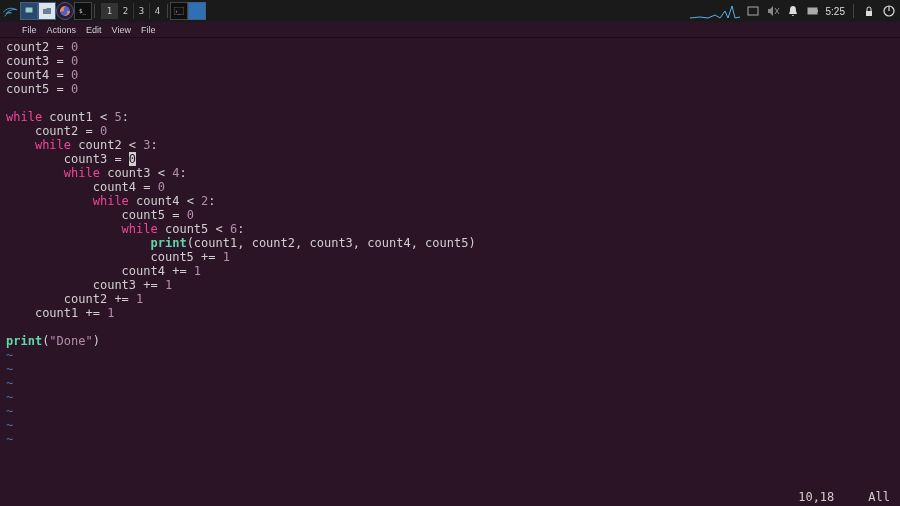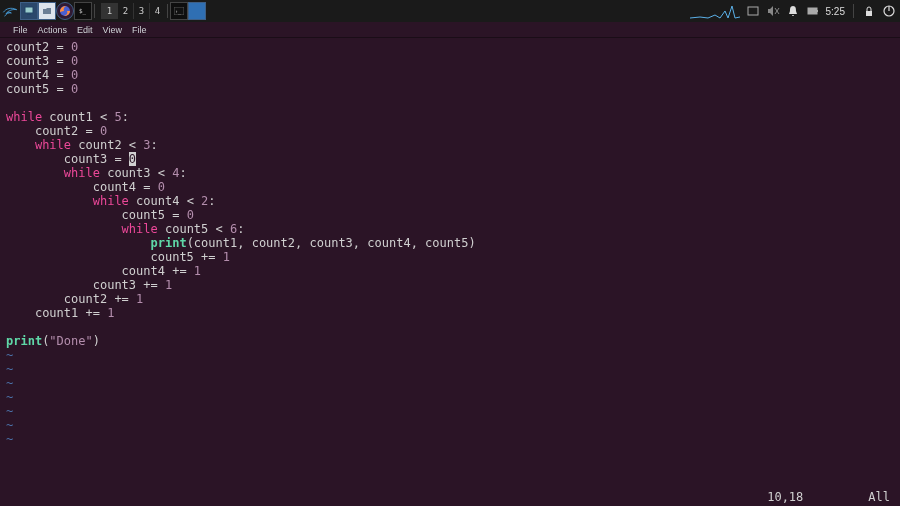--- a/index.html
+++ b/index.html
@@ -30,35 +30,35 @@
   
   .termwin { position:absolute; top:22px; left:0; right:0; bottom:0; background:#1f2229; display:flex; flex-direction:column; }
   .titlebar { height:14px; background:#1e2128; display:flex; align-items:center; position:relative; }
   .titlebar-left { position:absolute; left:4px; display:flex; align-items:center; }
   .titlebar-left svg { width:10px; height:10px; }
   .titlebar-title { position:absolute; left:0; right:0; text-align:center; color:#9aa0a6; font-size:8px; font-family:sans-serif; }
   .titlebar-right { position:absolute; right:4px; display:flex; gap:4px; }
   .win-btn { width:9px; height:9px; border-radius:50%; }
   .win-min{background:#555;} .win-max{background:#555;} .win-close{background:#4aa3df;}
   
-  .menubar { height:16px; background:#2b1426; display:flex; align-items:center; padding-left:13px; gap:10px; border-bottom:1px solid #1a0d17;}
+  .menubar { height:16px; background:#2b1426; display:flex; align-items:center; padding-left:22px; gap:10px; border-bottom:1px solid #1a0d17;}
   .menuitem { color:#cfd2d6; font-size:9px; font-family:sans-serif; cursor:pointer; }
   
   .editor { flex:1; background:#2b1426; padding:2px 6px 0 6px; font-size:12px; line-height:14px; color:#d0d0d0; position:relative; font-family:"DejaVu Sans Mono","Menlo",monospace; }
   .codeline { white-space:pre; height:14px; }
   .kw { color:#ec4899; }       
   .fn { color:#5fd7a7; font-weight:bold; } 
   .op { color:#d0d0d0; }
   .num { color:#b48ead; }
   .str { color:#b48ead; }
   .cursor { background:#d0d0d0; color:#2b1426; }
   .ident { color:#d0d0d0; }
   .tilde { color:#4a6fa5; }
   
-  .statusbar { position:absolute; bottom:2px; right:10px; color:#d0d0d0; font-size:12px; font-family:"DejaVu Sans Mono",monospace; display:flex; gap:65px; }
+  .statusbar { position:absolute; bottom:2px; right:10px; color:#d0d0d0; font-size:12px; font-family:"DejaVu Sans Mono",monospace; display:flex; gap:34px; }
 </style>
 </head>
 <body>
 
 <div class="taskbar">
   <div class="tb-left">
     <div class="tb-icon kali-logo">
       <svg viewBox="0 0 24 24">
           <path d="M2 14 C6 8 14 6 22 10 C16 9 10 11 6 16 C8 14 12 13 14 15 C10 14 6 16 4 20" stroke="#4aa7e8" stroke-width="1.2" fill="none"></path>
         </svg>

